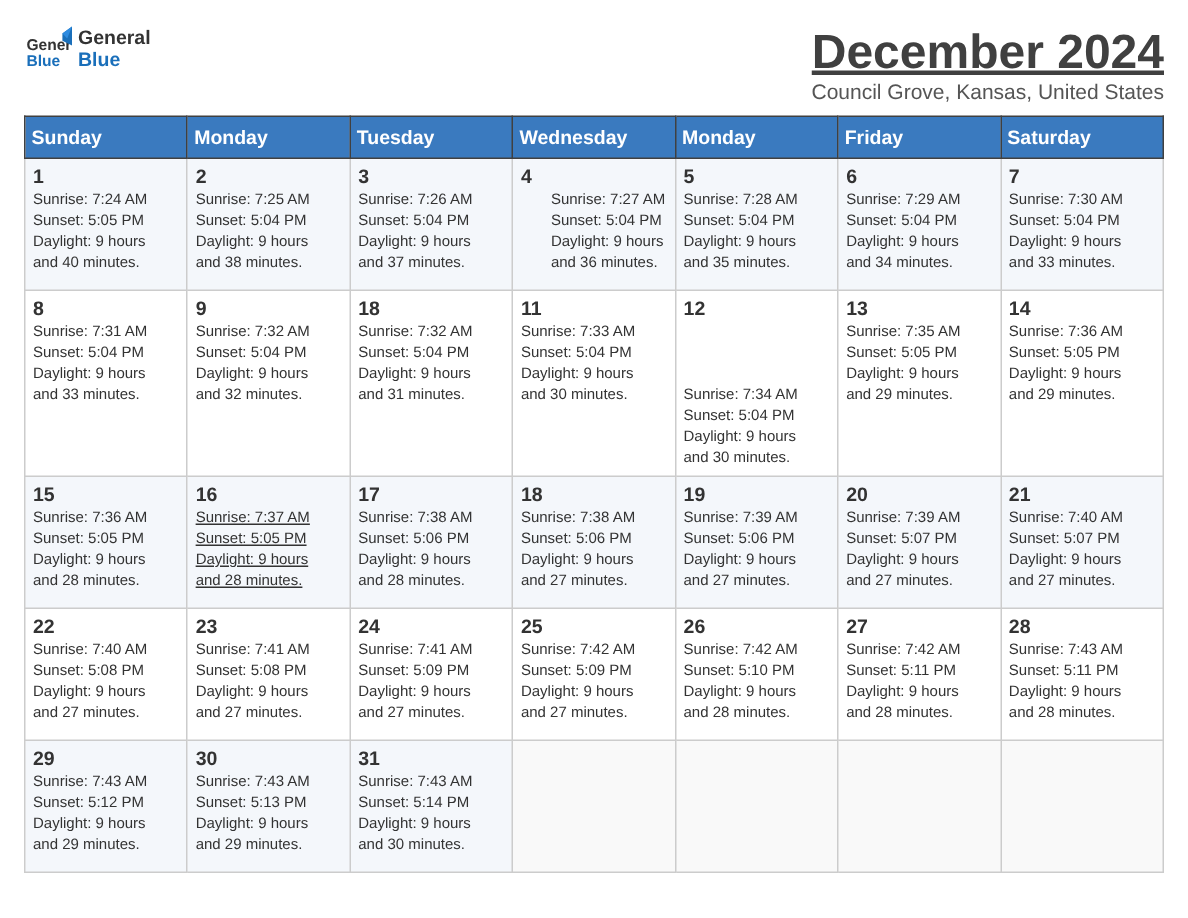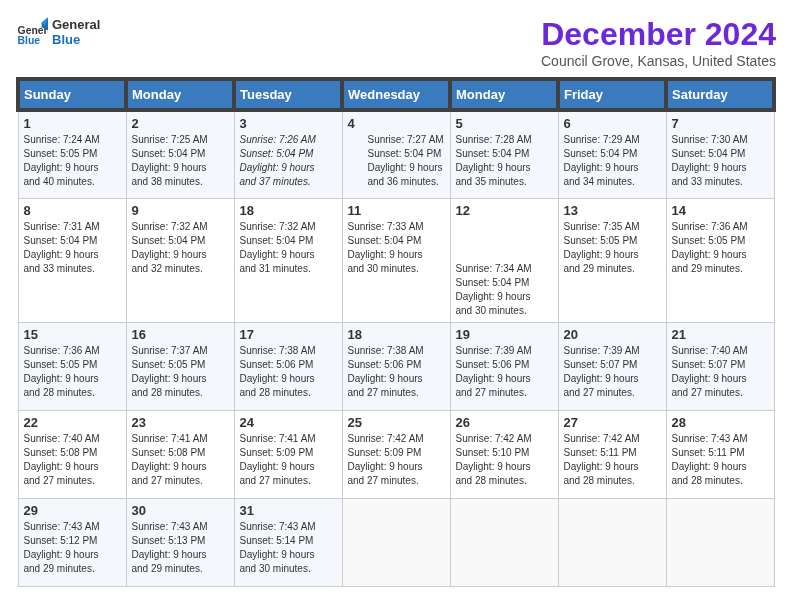--- a/index.html
+++ b/index.html
@@ -24,40 +24,41 @@
     .logo-icon {
       width: 32px;
       height: 32px;
     }
     .title-area {
       text-align: right;
     }
     .calendar-title {
       font-size: 32px;
       font-weight: bold;
-      color: #6d28d9;
+      color: #404040;
+      text-decoration: underline;
     }
     .calendar-subtitle {
       font-size: 14px;
       color: #555;
       text-align: center;
     }
     table {
       width: 100%;
       border-collapse: collapse;
       table-layout: fixed;
     }
     thead th {
       background-color: #3a7abf;
       color: #fff;
       font-size: 13px;
       font-weight: bold;
       padding: 6px 4px;
       text-align: left;
-      border: 4px solid #404040;
+      border: 1px solid #404040;
     }
     tbody tr {
       vertical-align: top;
     }
     tbody td {
       border: 1px solid #ccc;
       padding: 4px 5px;
       font-size: 10.5px;
       color: #333;
       min-height: 80px;
@@ -130,21 +131,21 @@
         </td>
         <td>
           <span class="day-number">2</span>
           <div class="day-info" style="white-space: pre-line;">Sunrise: 7:25 AM
 Sunset: 5:04 PM
 Daylight: 9 hours
 and 38 minutes.</div>
         </td>
         <td>
           <span class="day-number">3</span>
-          <div class="day-info" style="white-space: pre-line; font-style: italic;">Sunrise: 7:26 AM
+          <div class="day-info" style="white-space: pre-line;">Sunrise: 7:26 AM
 Sunset: 5:04 PM
 Daylight: 9 hours
 and 37 minutes.</div>
         </td>
         <td>
           <span class="day-number">4</span>
           <div class="day-info" style="white-space: pre-line; margin-left: 20px;">Sunrise: 7:27 AM
 Sunset: 5:04 PM
 Daylight: 9 hours
 and 36 minutes.</div>
@@ -225,21 +226,21 @@
       <tr>
         <td>
           <span class="day-number">15</span>
           <div class="day-info" style="white-space: pre-line;">Sunrise: 7:36 AM
 Sunset: 5:05 PM
 Daylight: 9 hours
 and 28 minutes.</div>
         </td>
         <td>
           <span class="day-number">16</span>
-          <div class="day-info" style="white-space: pre-line;">Sunrise: 7:37 AM
+          <div class="day-info" style="white-space: pre-line; text-decoration: underline;">Sunrise: 7:37 AM
 Sunset: 5:05 PM
 Daylight: 9 hours
 and 28 minutes.</div>
         </td>
         <td>
           <span class="day-number">17</span>
           <div class="day-info" style="white-space: pre-line;">Sunrise: 7:38 AM
 Sunset: 5:06 PM
 Daylight: 9 hours
 and 28 minutes.</div>

